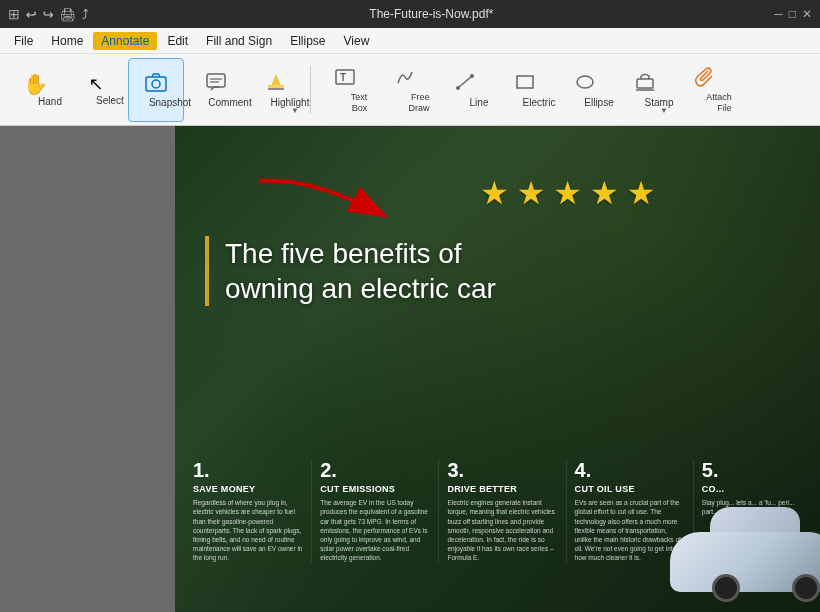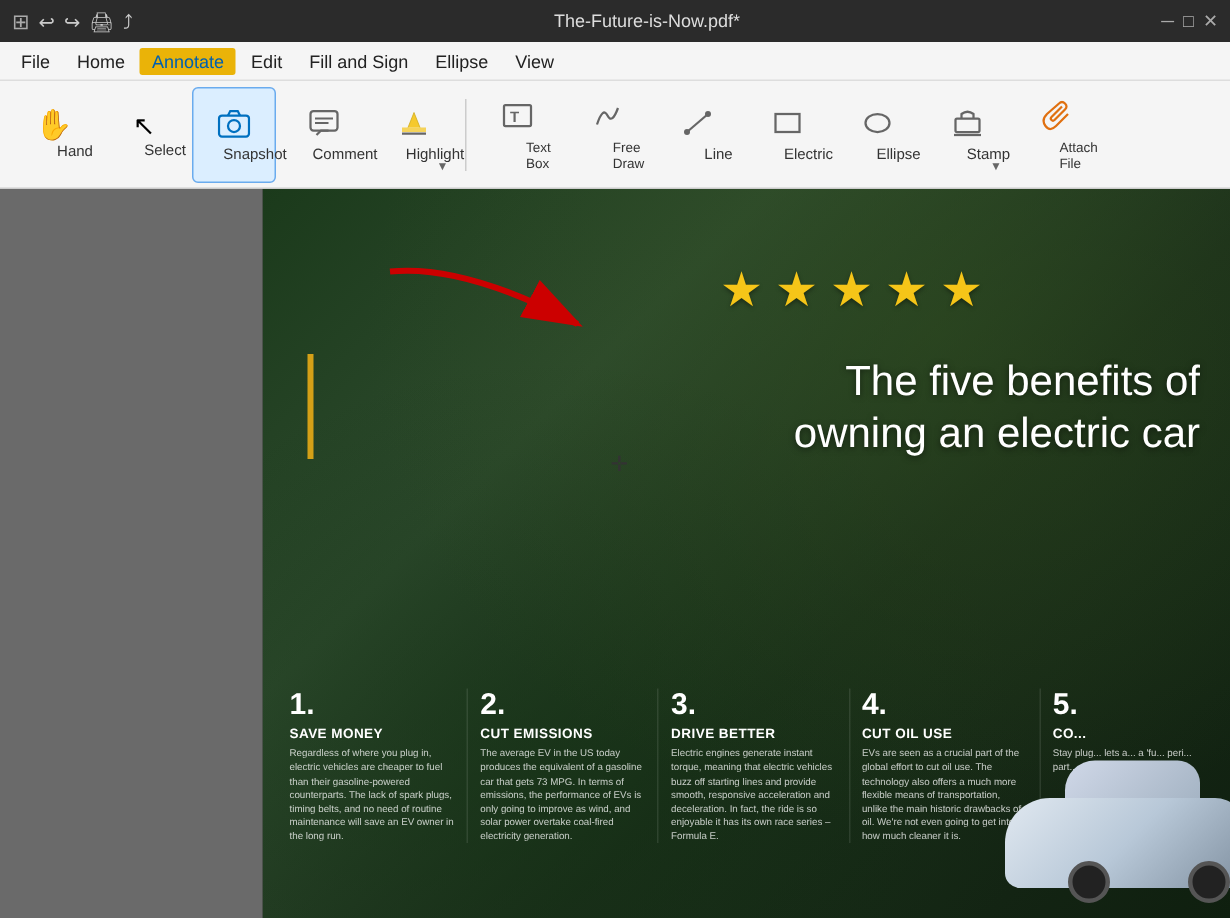--- a/index.html
+++ b/index.html
@@ -51,21 +51,21 @@
       justify-content: center;
       width: 56px;
       height: 64px;
       cursor: pointer;
       border-radius: 4px;
       padding: 4px 2px 2px;
       border: 1px solid transparent;
       gap: 2px;
     }
     .tool-btn .tool-icon { font-size: 20px; line-height: 1; }
-    .tool-btn .tool-label { font-size: 10px; color: #333; text-align: left; line-height: 1.2; padding-left: 28px; }
+    .tool-btn .tool-label { font-size: 10px; color: #333; text-align: right; line-height: 1.2; padding-left: 28px; }
     .tool-btn.active { background: #dbeeff; border-color: #6aabee; }
     .toolbar-sep { width: 1px; height: 48px; background: #ccc; margin: 0 2px; }
 
     
     #main {
       display: flex;
       height: calc(612px - 28px - 26px - 72px);
       background: #888;
     }
     #sidebar-left {
@@ -128,21 +128,20 @@
       right: 20px;
       border-left: 4px solid #d4a017;
       padding-left: 16px;
     }
     .pdf-title-text {
       font-size: 28px;
       font-weight: 400;
       color: #fff;
       line-height: 1.25;
       text-shadow: 0 1px 4px rgba(0,0,0,0.5);
-      text-align: right;
     }
 
     
     .benefits-row {
       position: absolute;
       bottom: 50px;
       left: 10px;
       right: 0;
       display: flex;
       gap: 0;

